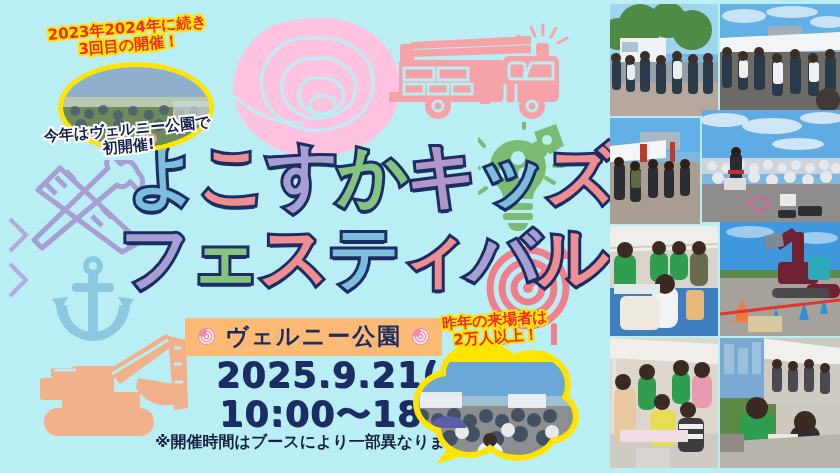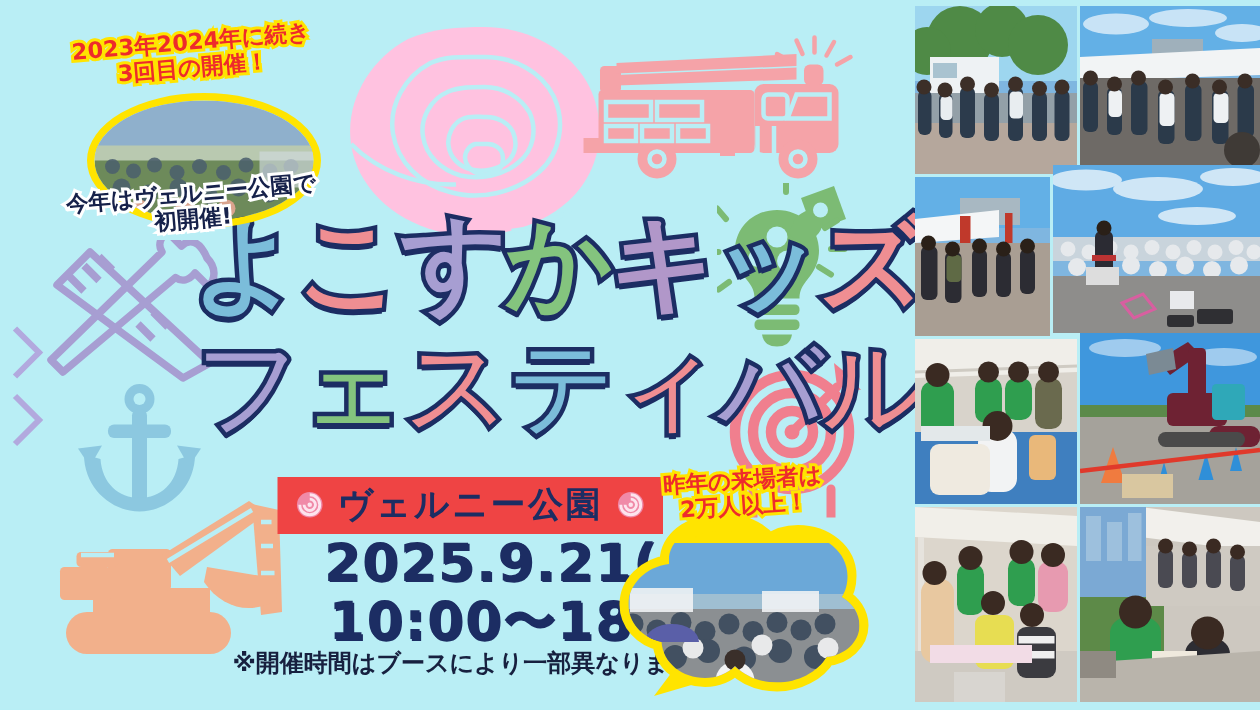--- a/index.html
+++ b/index.html
@@ -26,35 +26,35 @@
   .year{
     position:absolute;left:232px;top:80px;
     font-size:56px;font-weight:bold;letter-spacing:1px;
     line-height:1;white-space:nowrap;
   }
   .ttl1{
     position:absolute;left:128px;top:140px;
     font-size:70px;font-weight:bold;line-height:1;white-space:nowrap;
   }
   .ttl2{
-    position:absolute;left:130px;top:222px;
-    font-size:70px;font-weight:normal;line-height:1;white-space:nowrap;
+    position:absolute;left:120px;top:222px;
+    font-size:70px;font-weight:bold;line-height:1;white-space:nowrap;
   }
   .ch{
     display:inline-block;
     -webkit-text-stroke:6px #1c2d63;
     paint-order:stroke fill;
     text-shadow:0 4px 0 #1c2d63;
   }
   .ch.s{letter-spacing:-2px;}
 
   
   .venue{
     position:absolute;left:185px;top:318px;
-    background:#ef4444;padding:3px 12px 4px 12px;
+    background:#fdba74;padding:3px 12px 4px 12px;
     display:flex;align-items:center;gap:9px;
     font-size:23px;font-weight:bold;color:#1c2d63;
     letter-spacing:2px;white-space:nowrap;
   }
   .rose-ic{width:19px;height:19px;flex:0 0 auto;}
 
   .date{
     position:absolute;left:216px;top:352px;
     font-size:35px;font-weight:bold;color:#1c2d63;
     letter-spacing:1px;white-space:nowrap;

